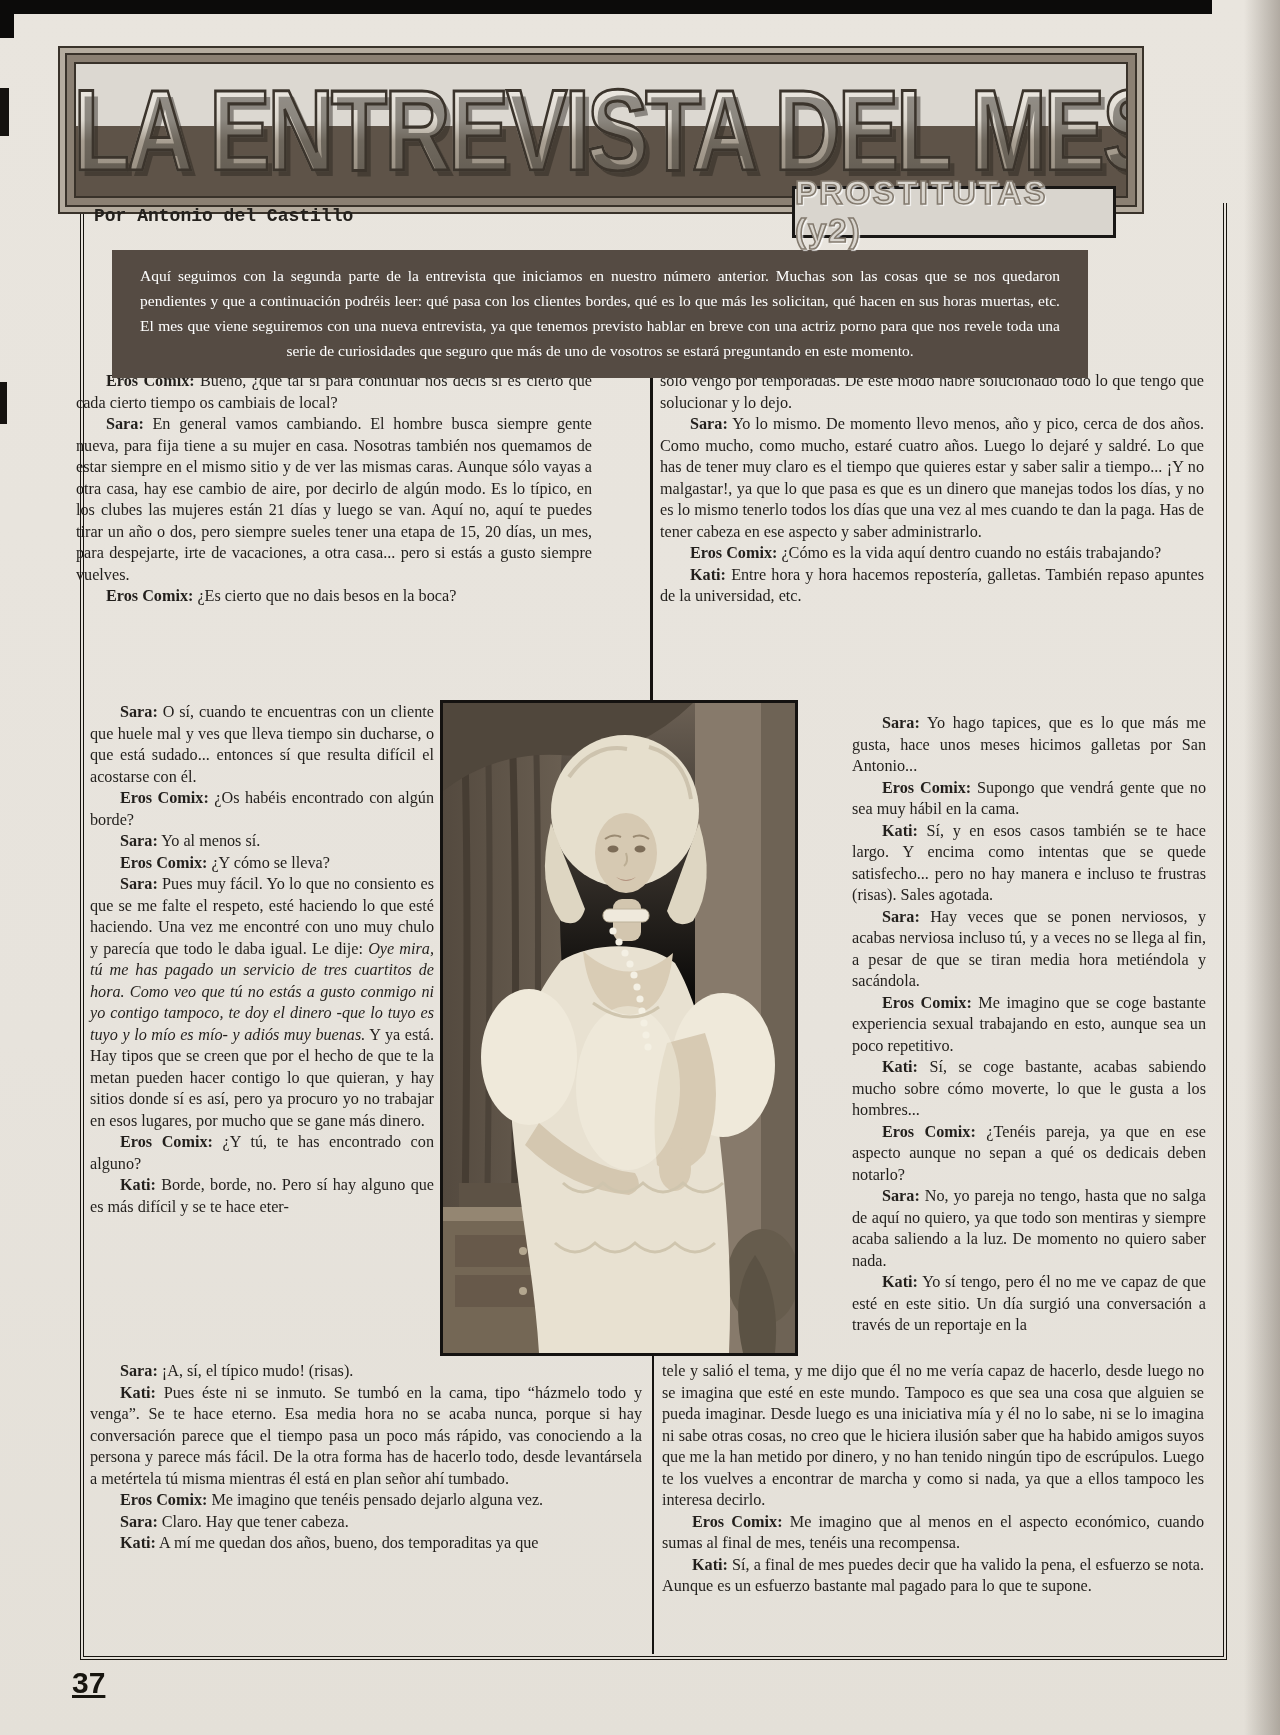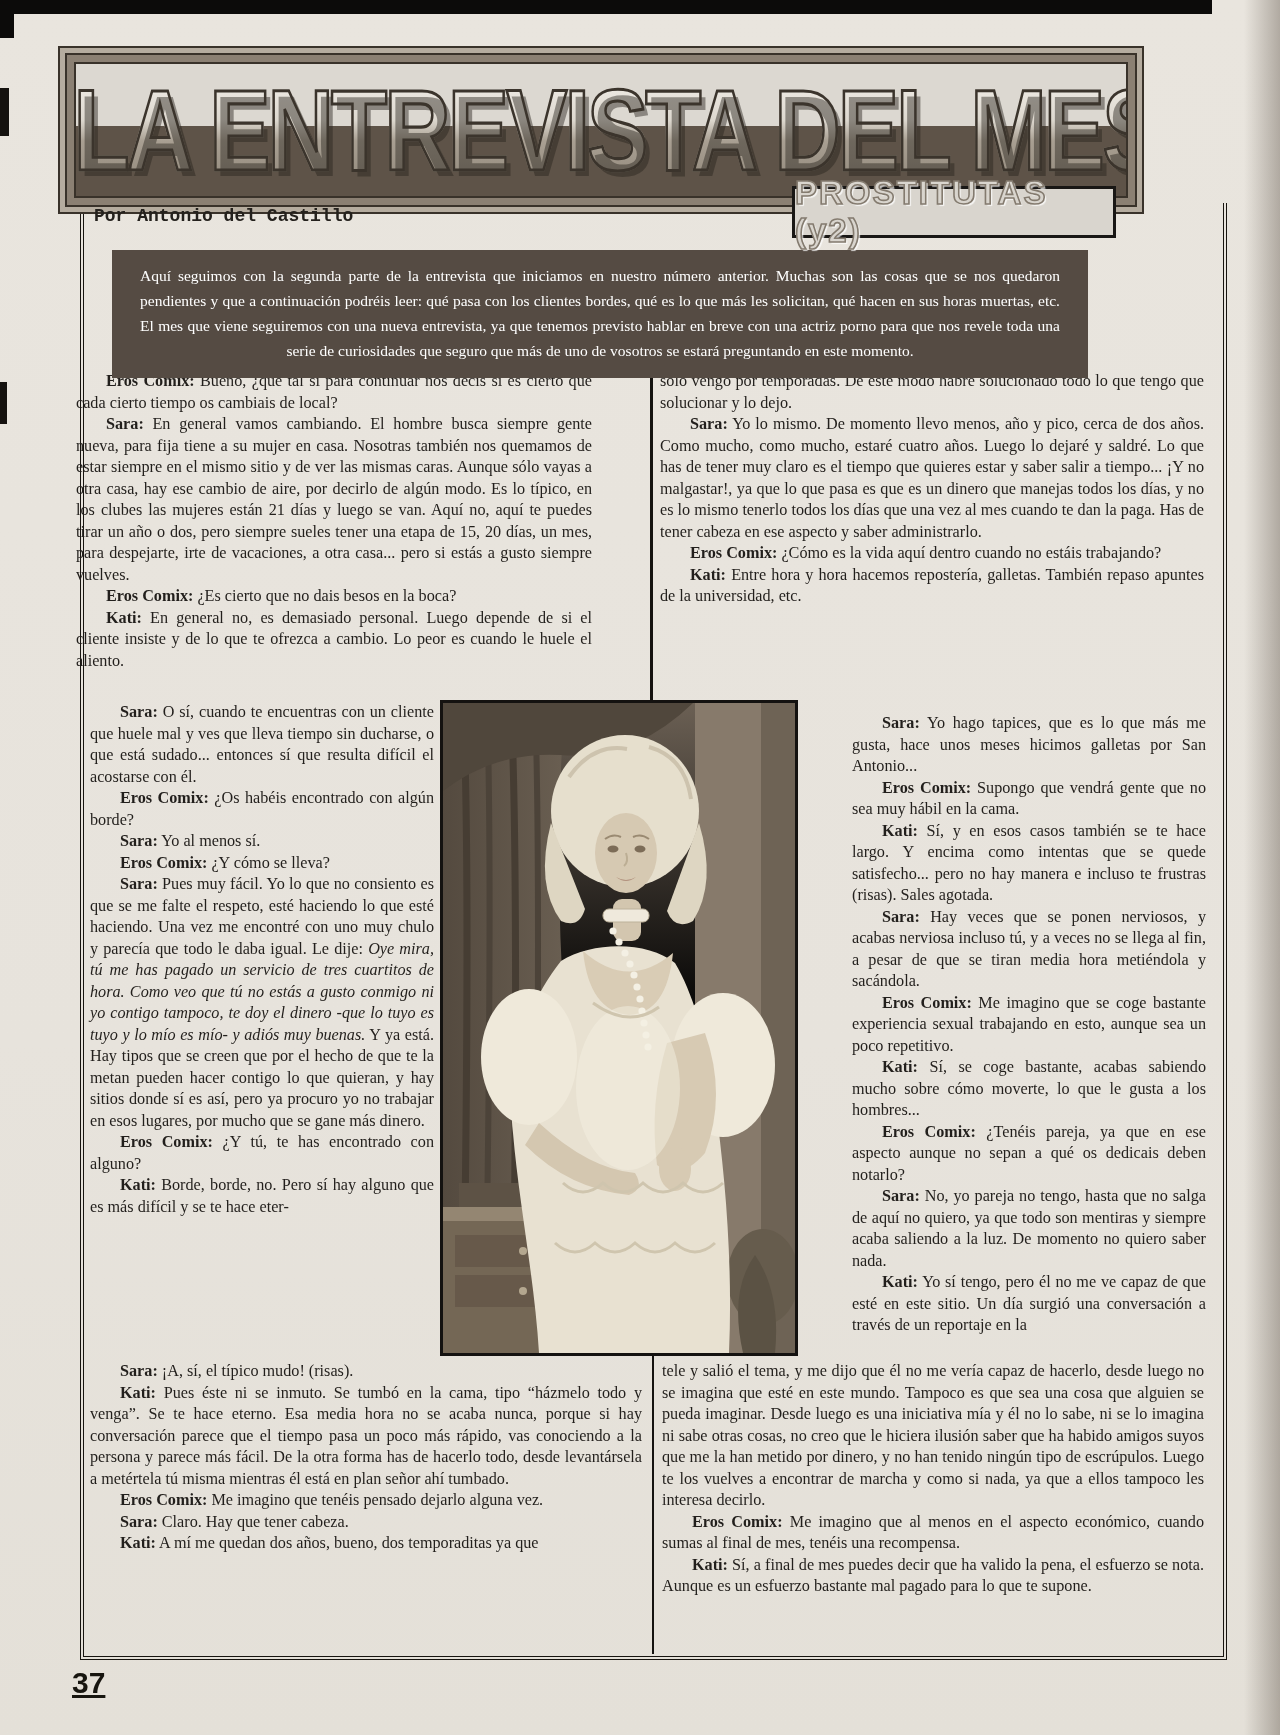--- a/index.html
+++ b/index.html
@@ -100,21 +100,20 @@
   <div class="intro">Aquí seguimos con la segunda parte de la entrevista que iniciamos en nuestro número anterior. Muchas son las cosas que se nos quedaron pendientes y que a continuación podréis leer: qué pasa con los clientes bordes, qué es lo que más les solicitan, qué hacen en sus horas muertas, etc. El mes que viene seguiremos con una nueva entrevista, ya que tenemos previsto hablar en breve con una actriz porno para que nos revele toda una serie de curiosidades que seguro que más de uno de vosotros se estará preguntando en este momento.</div>
 
   <div class="frame"></div>
   <div class="divider-top"></div>
   <div class="divider-bottom"></div>
 
   <div class="col col-left-top">
     <p class="para indent"><b>Eros Comix:</b><span> Bueno, ¿qué tal si para continuar nos decís si es cierto que cada cierto tiempo os cambiais de local?</span></p>
     <p class="para indent"><b>Sara:</b><span> En general vamos cambiando. El hombre busca siempre gente nueva, para fija tiene a su mujer en casa. Nosotras también nos quemamos de estar siempre en el mismo sitio y de ver las mismas caras. Aunque sólo vayas a otra casa, hay ese cambio de aire, por decirlo de algún modo. Es lo típico, en los clubes las mujeres están 21 días y luego se van. Aquí no, aquí te puedes tirar un año o dos, pero siempre sueles tener una etapa de 15, 20 días, un mes, para despejarte, irte de vacaciones, a otra casa... pero si estás a gusto siempre vuelves.</span></p>
     <p class="para indent"><b>Eros Comix:</b><span> ¿Es cierto que no dais besos en la boca?</span></p>
-    <p class="para indent"><b>Kati:</b><span> En general no, es demasiado personal. Luego depende de si el cliente insiste y de lo que te ofrezca a cambio. Lo peor es cuando le huele el aliento.</span></p>
   </div>
 
   <div class="col col-right-top">
     <p class="para"><span>sólo vengo por temporadas. De este modo habré solucionado todo lo que tengo que solucionar y lo dejo.</span></p>
     <p class="para indent"><b>Sara:</b><span> Yo lo mismo. De momento llevo menos, año y pico, cerca de dos años. Como mucho, como mucho, estaré cuatro años. Luego lo dejaré y saldré. Lo que has de tener muy claro es el tiempo que quieres estar y saber salir a tiempo... ¡Y no malgastar!, ya que lo que pasa es que es un dinero que manejas todos los días, y no es lo mismo tenerlo todos los días que una vez al mes cuando te dan la paga. Has de tener cabeza en ese aspecto y saber administrarlo.</span></p>
     <p class="para indent"><b>Eros Comix:</b><span> ¿Cómo es la vida aquí dentro cuando no estáis trabajando?</span></p>
     <p class="para indent"><b>Kati:</b><span> Entre hora y hora hacemos repostería, galletas. También repaso apuntes de la universidad, etc.</span></p>
   </div>
 
   <div class="photo">

